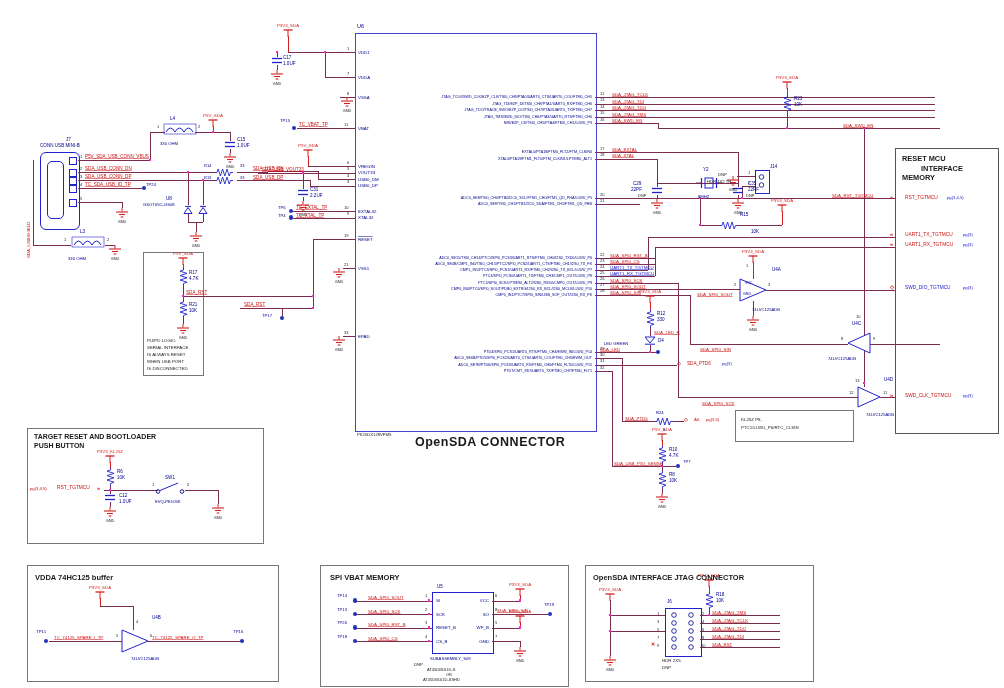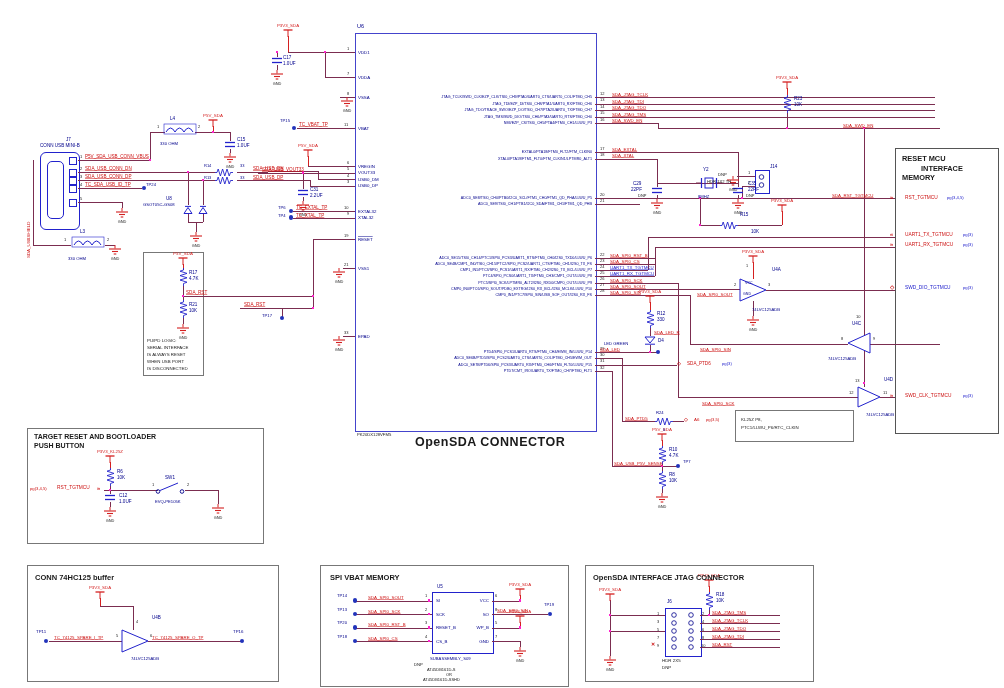--- a/index.html
+++ b/index.html
@@ -905,21 +905,21 @@
     <div style="left: 117px; top: 475px; color: rgb(0, 0, 139); font-size: 9.2px; transform: scale(0.5); transform-origin: 0px 0px;">10K</div>
     <div style="left: 30px; top: 485.5px; color: rgb(204, 17, 17); font-size: 8.4px; transform: scale(0.5); transform-origin: 0px 0px;">pg(3,4,5)</div>
     <div style="left: 57px; top: 485px; color: rgb(204, 17, 17); font-size: 9.6px; transform: scale(0.5); transform-origin: 0px 0px;">RST_TGTMCU</div>
     <div style="left: 97px; top: 485px; color: rgb(204, 17, 17); font-weight: 700; font-size: 11px; transform: scale(0.5); transform-origin: 0px 0px;">»</div>
     <div style="left: 119px; top: 493px; color: rgb(0, 0, 139); font-size: 9.2px; transform: scale(0.5); transform-origin: 0px 0px;">C12</div>
     <div style="left: 119px; top: 499px; color: rgb(0, 0, 139); font-size: 9.2px; transform: scale(0.5); transform-origin: 0px 0px;">1.0UF</div>
     <div style="left: 165px; top: 475px; color: rgb(0, 0, 139); font-size: 9.2px; transform: scale(0.5); transform-origin: 0px 0px;">SW1</div>
     <div style="left: 152px; top: 482.5px; color: rgb(26, 26, 26); font-size: 8px; transform: scale(0.5); transform-origin: 0px 0px;">1</div>
     <div style="left: 187px; top: 482.5px; color: rgb(26, 26, 26); font-size: 8px; transform: scale(0.5); transform-origin: 0px 0px;">2</div>
     <div style="left: 155px; top: 499px; color: rgb(0, 0, 139); font-size: 8.4px; transform: scale(0.5); transform-origin: 0px 0px;">EVQ-PE105K</div>
-    <div style="left: 35px; top: 574px; color: rgb(26, 26, 26); font-weight: 700; font-size: 7.5px;">CONN 74HC125 buffer</div>
+    <div style="left: 35px; top: 574px; color: rgb(26, 26, 26); font-weight: 700; font-size: 7.5px;">VDDA 74HC125 buffer</div>
     <div style="left: 152px; top: 615px; color: rgb(0, 0, 139); font-size: 9.2px; transform: scale(0.5); transform-origin: 0px 0px;">U4B</div>
     <div style="left: 131px; top: 656px; color: rgb(0, 0, 139); font-size: 8.4px; transform: scale(0.5); transform-origin: 0px 0px;">74LVC125ADB</div>
     <div style="left: 36px; top: 629px; color: rgb(0, 0, 139); font-size: 8.8px; transform: scale(0.5); transform-origin: 0px 0px;">TP11</div>
     <div style="left: 54px; top: 634.5px; color: rgb(204, 17, 17); text-decoration: underline; font-size: 8.8px; transform: scale(0.5); transform-origin: 0px 0px;">TC_74125_SPARE_I_TP</div>
     <div style="left: 152px; top: 634.5px; color: rgb(204, 17, 17); text-decoration: underline; font-size: 8.8px; transform: scale(0.5); transform-origin: 0px 0px;">TC_74125_SPARE_O_TP</div>
     <div style="left: 233px; top: 629px; color: rgb(0, 0, 139); font-size: 8.8px; transform: scale(0.5); transform-origin: 0px 0px;">TP16</div>
     <div style="left: 116px; top: 634px; color: rgb(26, 26, 26); font-size: 8px; transform: scale(0.5); transform-origin: 0px 0px;">5</div>
     <div style="left: 150px; top: 634px; color: rgb(26, 26, 26); font-size: 8px; transform: scale(0.5); transform-origin: 0px 0px;">6</div>
     <div style="left: 136px; top: 620px; color: rgb(26, 26, 26); font-size: 7.6px; transform: scale(0.5); transform-origin: 0px 0px;">4</div>
     <div style="left: 330px; top: 574px; color: rgb(26, 26, 26); font-weight: 700; font-size: 7.5px;">SPI VBAT MEMORY</div>

